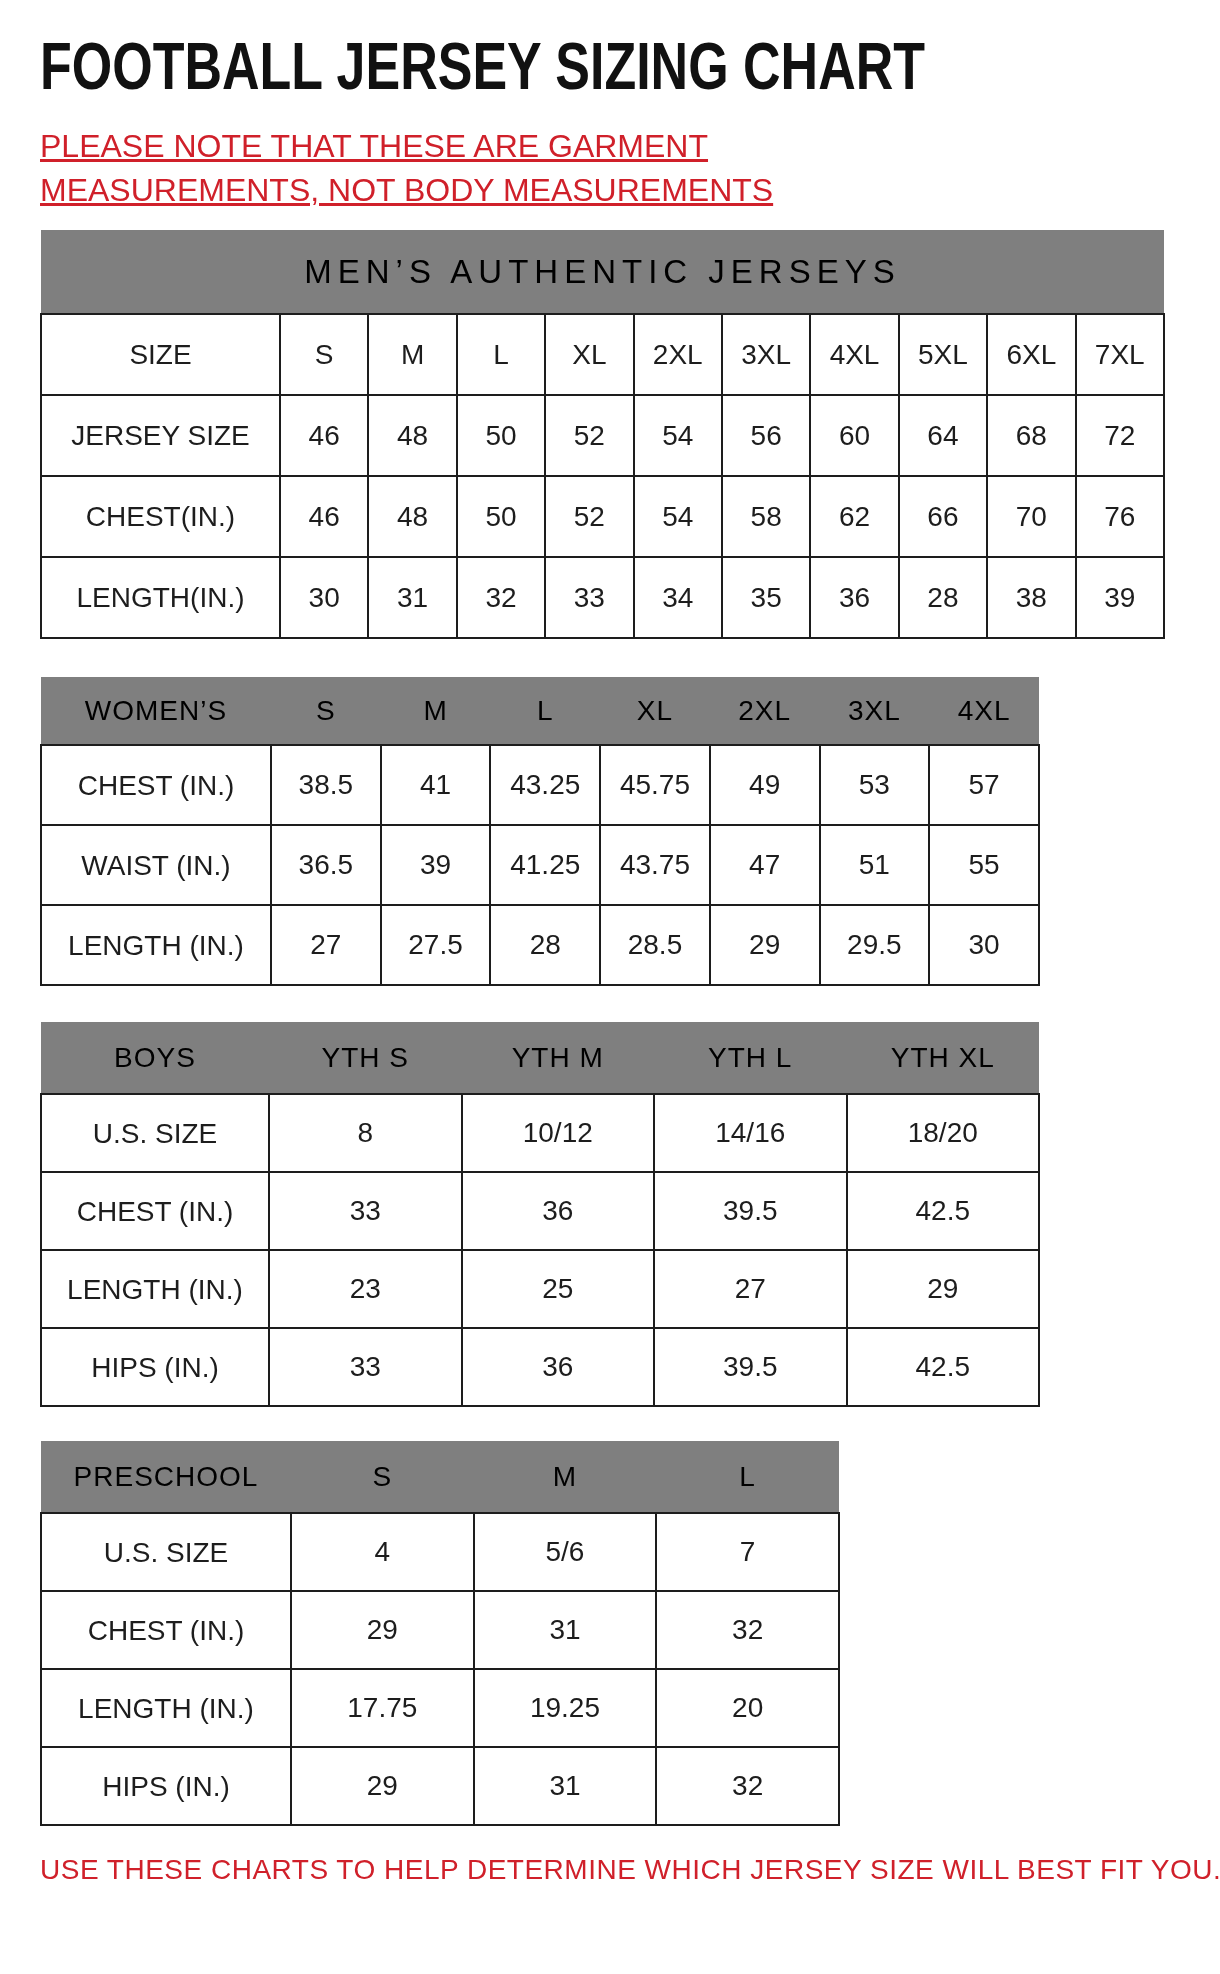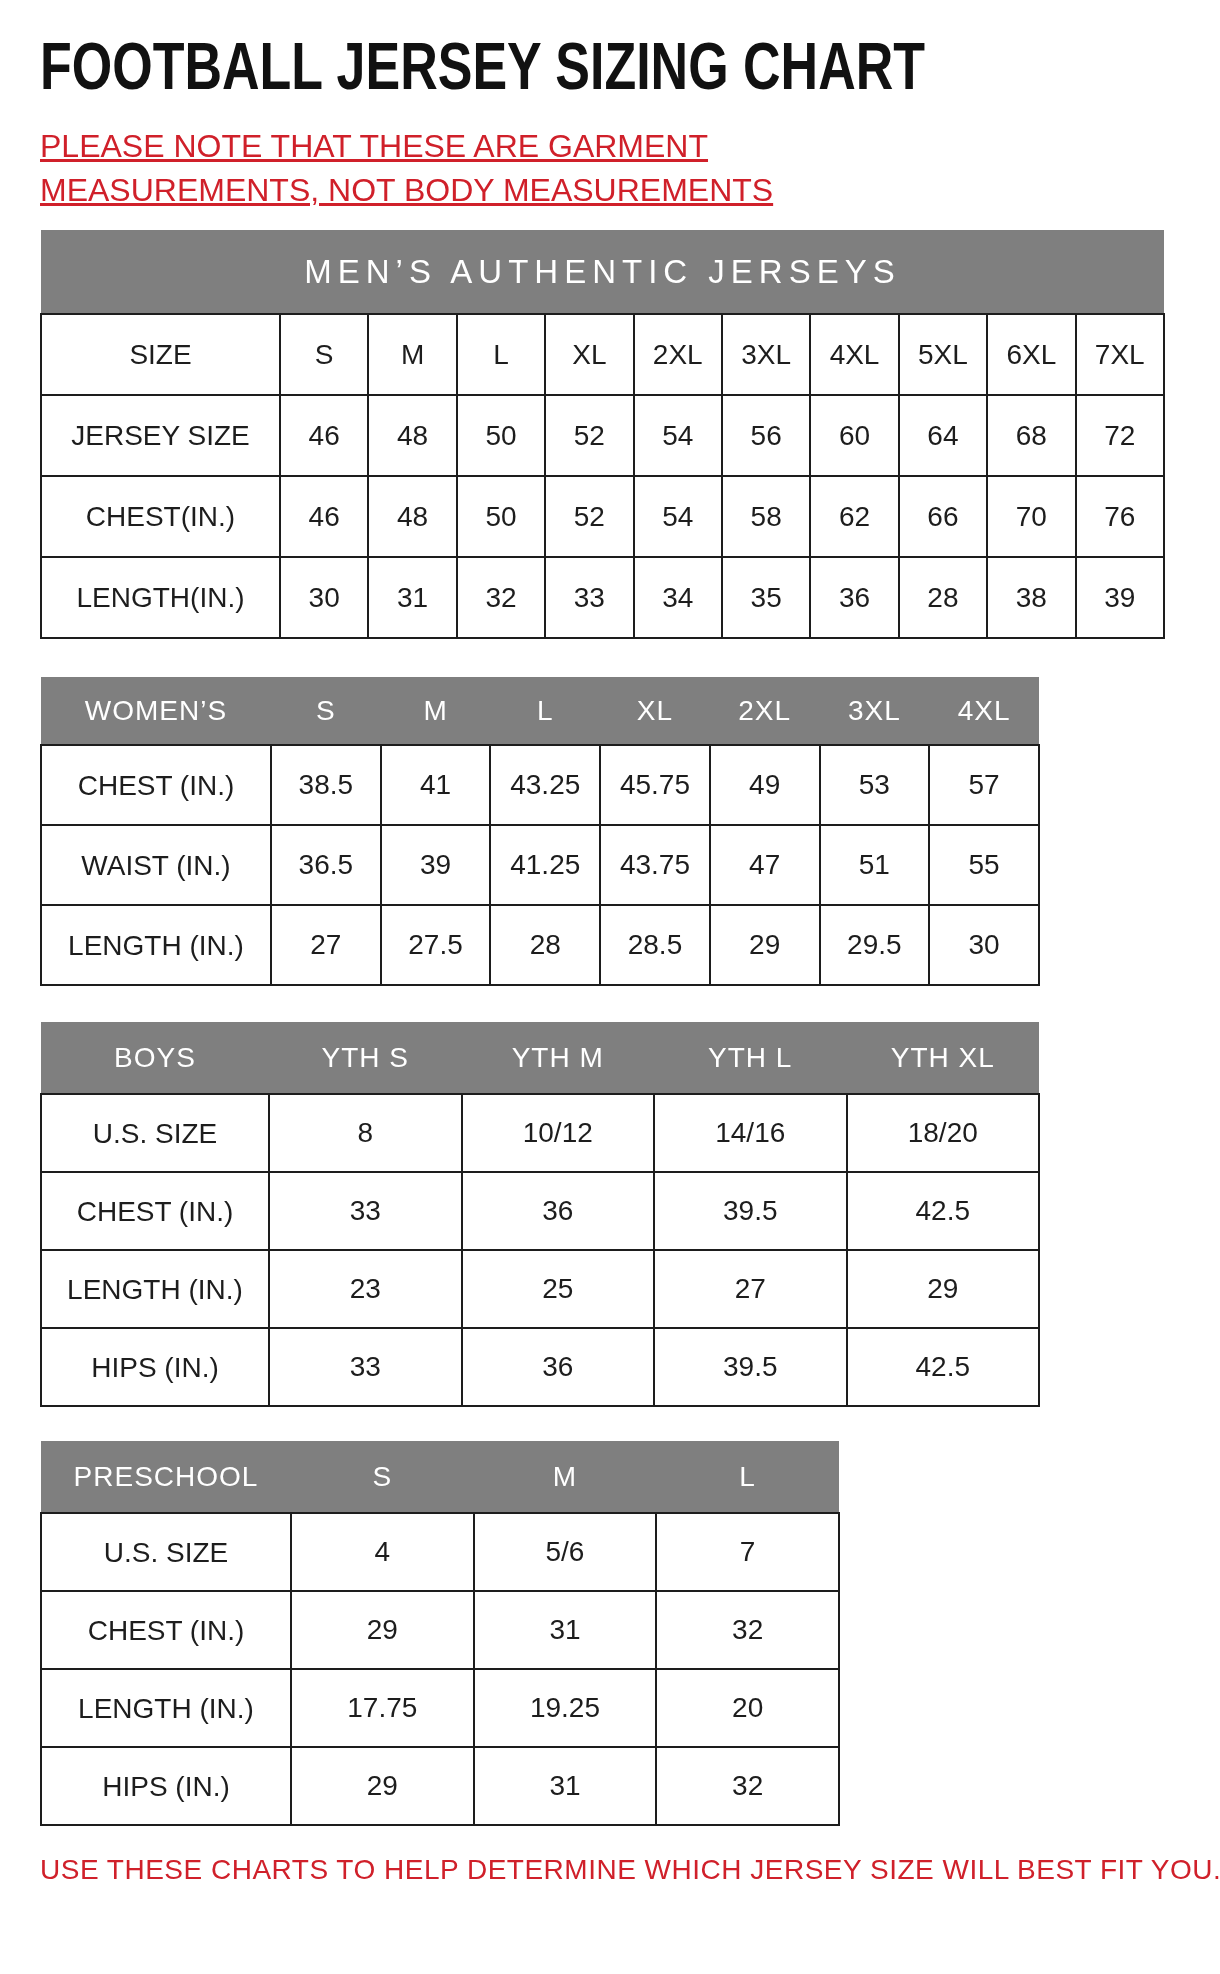--- a/index.html
+++ b/index.html
@@ -5,21 +5,21 @@
   :root{ --header-gray:#7f7f7f; --accent-red:#d0202a; --border-black:#1d1d1d; }
   *{box-sizing:border-box;}
   html,body{margin:0;padding:0;background:#ffffff;}
   body{width:1220px;height:1974px;font-family:"Liberation Sans",sans-serif;color:#1d1d1d;overflow:hidden;}
   .page{padding:18px 40px 0 40px;}
   .title{font-size:52px;font-weight:bold;line-height:1;margin:14px 0 0 0;white-space:nowrap;
          transform:scale(1,1.3);transform-origin:left top;letter-spacing:0px;color:#111;}
   .note{color:var(--accent-red);font-size:32px;line-height:1.38;max-width:880px;margin-top:40px;font-weight:bold;font-weight:normal;text-decoration:underline;}
   table.sizing{border-collapse:collapse;table-layout:fixed;text-align:center;}
   table.sizing td{border:2px solid var(--border-black);font-size:28px;padding:0 4px;vertical-align:middle;}
-  table.sizing th{background:var(--header-gray);color:#ffffff;font-weight:normal;border:none;padding:0 4px;vertical-align:middle;}
+  table.sizing th{background:var(--header-gray);color:#000000;font-weight:normal;border:none;padding:0 4px;vertical-align:middle;}
   td.lbl{font-size:26px;white-space:pre-line;line-height:1.25;}
   .mens{width:1125px;margin-top:18px;}
   .mens th.bar{height:84px;font-size:33px;letter-spacing:6px;}
   .mens td{height:81px;}
   .womens{width:1000px;margin-top:38px;}
   .womens th{height:68px;font-size:28px;letter-spacing:1px;}
   .womens td{height:80px;}
   .womens tr.tall td{height:100px;}
   .boys{width:1000px;margin-top:36px;}
   .boys th{height:72px;font-size:28px;letter-spacing:1px;}

